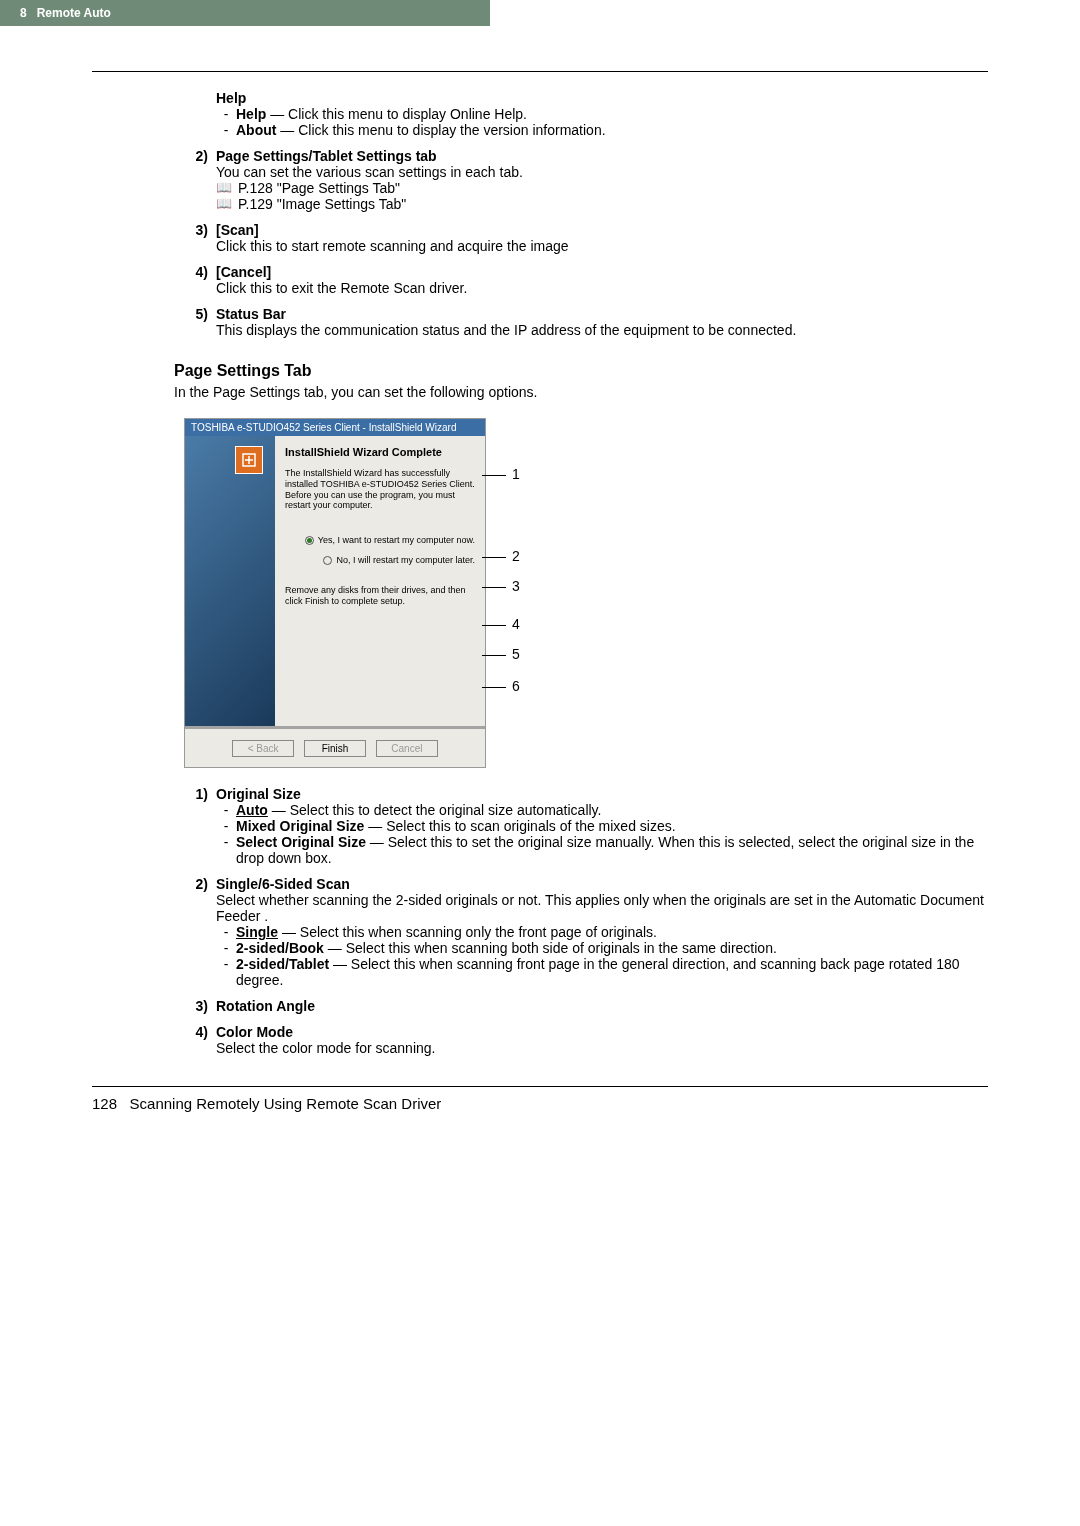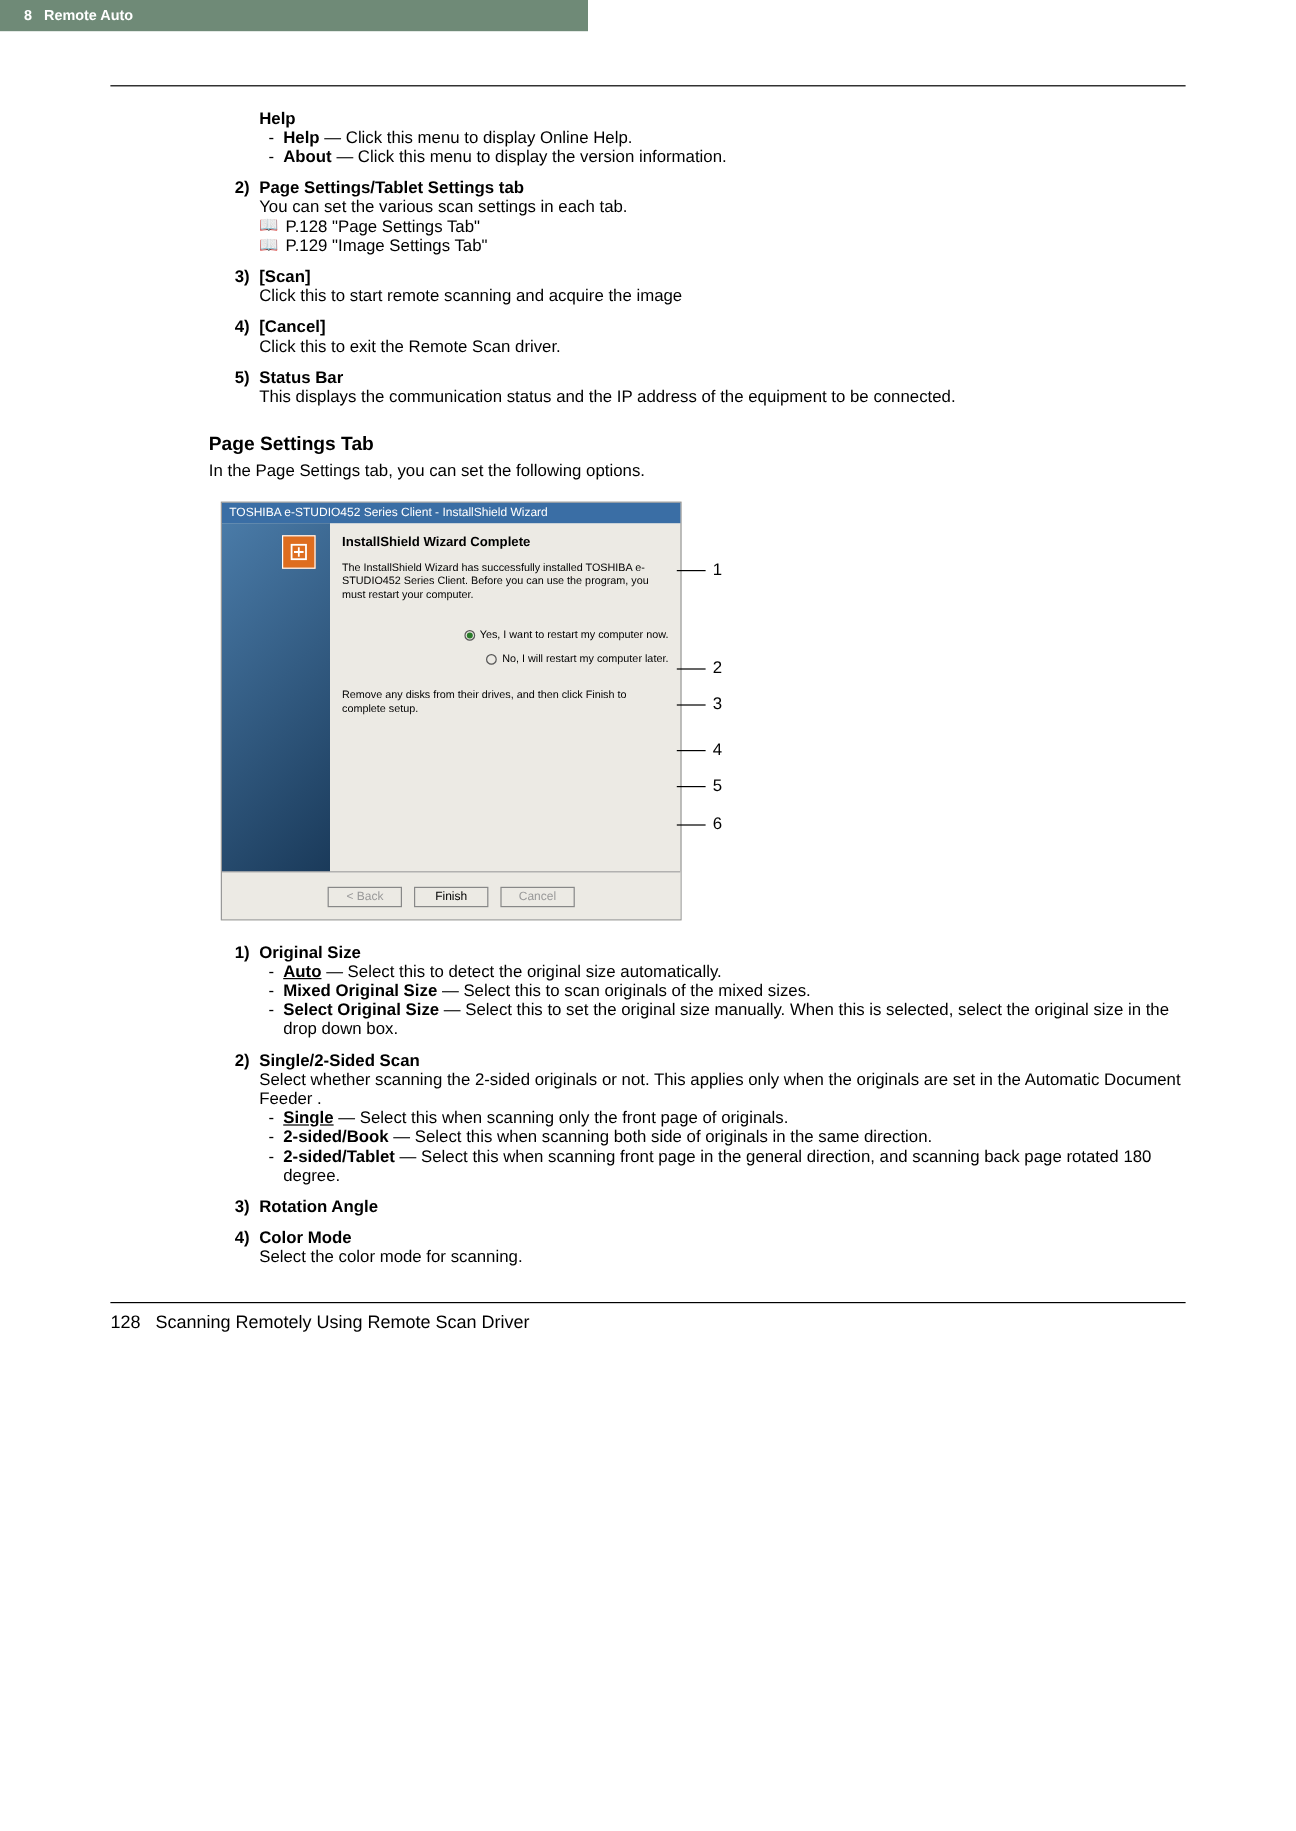--- a/index.html
+++ b/index.html
@@ -16,33 +16,33 @@
   .num-item .body { flex: 1; }
   .bold { font-weight: bold; }
   .dash-line { display: flex; }
   .dash-line .dash { width: 20px; text-align: center; flex-shrink: 0; }
   .dash-line .txt { flex: 1; }
   .book-line { display: flex; align-items: flex-start; }
   .book-icon { width: 22px; font-size: 13px; flex-shrink: 0; }
   .section-title { font-weight: bold; font-size: 16px; margin-top: 24px; margin-left: 82px; }
   .section-desc { margin-left: 82px; margin-top: 4px; }
   .screenshot-wrap { margin: 18px 0 18px 92px; display: flex; align-items: stretch; }
-  .screenshot { width: 384px; border: 1px solid #999; background: #eceae4; position: relative; font-family: Tahoma, Arial, sans-serif; }
+  .screenshot { width: 302px; border: 1px solid #999; background: #eceae4; position: relative; font-family: Tahoma, Arial, sans-serif; }
   .ss-title { background: linear-gradient(#3a6ea5,#3a6ea5); color: #fff; font-size: 10px; padding: 3px 6px; }
   .ss-body { display: flex; height: 290px; }
   .ss-left { width: 90px; background: linear-gradient(135deg,#4a7ba8,#1a3a5a); position: relative; }
   .ss-logo { width: 28px; height: 28px; background:#de6d1f; border:1px solid #fff; margin: 10px 0 0 50px; display:flex; align-items:center; justify-content:center; color:#fff; font-size:10px; }
   .ss-right { flex: 1; padding: 10px 10px 0 10px; font-size: 10px; color: #000; }
   .ss-heading { font-weight: bold; font-size: 11px; margin-bottom: 10px; }
   .ss-para { font-size: 9px; line-height: 1.2; margin-bottom: 24px; }
   .ss-opt { font-size: 9px; margin: 10px 0; display:flex; align-items:center; gap:4px;justify-content:flex-end; }
   .radio { width:9px; height:9px; border:1px solid #555; border-radius:50%; display:inline-block; position:relative; }
   .radio.sel::after { content:""; position:absolute; width:5px; height:5px; background:#2a7a2a; border-radius:50%; top:1px; left:1px; }
   .ss-note { font-size: 9px; margin-top: 20px; line-height:1.2; }
-  .ss-buttons { text-align: center; padding: 10px 0; border-top: 1px solid #a3a3a3; background:#eceae4; }
+  .ss-buttons { text-align: center; padding: 10px 0; border-top: 3px solid #a3a3a3; background:#eceae4; }
   .ss-btn { display:inline-block; width:62px; font-size:10px; padding:2px 0; background:#eceae4; border:1px solid #888; margin:0 3px; text-align:center; }
   .ss-btn.disabled { color:#999; }
   .callouts { position: relative; width: 40px; margin-left: 6px; font-size: 14px; }
   .callout { position: absolute; left: 20px; }
   .callout::before { content:""; position:absolute; right:14px; top:9px; width:24px; border-top:1px solid #000; }
   .u { text-decoration: underline; }
   .footer { padding: 8px 92px 40px; font-size: 15px; }
   .p128 { font-size: 15px; }
 </style>
 </head>
@@ -172,21 +172,21 @@
       <div class="dash-line">
           <div class="dash">-</div>
           <div class="txt"><span class="bold">Select Original Size</span><span> — Select this to set the original size manually.  When this is selected, select the original size in the drop down box.</span></div>
         </div>
     </div>
   </div>
 
   <div class="num-item indent1">
     <div class="num">2)</div>
     <div class="body">
-      <div class="bold">Single/2-Sided Scan</div>
+      <div class="bold">Single/6-Sided Scan</div>
       <div>Select whether scanning the 2-sided originals or not.  This applies only when the originals are set in the Automatic Document Feeder .</div>
       <div class="dash-line">
           <div class="dash">-</div>
           <div class="txt"><span class="bold u">Single</span><span> — Select this when scanning only the front page of originals.</span></div>
         </div>
       <div class="dash-line">
           <div class="dash">-</div>
           <div class="txt"><span class="bold">2-sided/Book</span><span> — Select this when scanning both side of originals in the same direction.</span></div>
         </div>
       <div class="dash-line">

